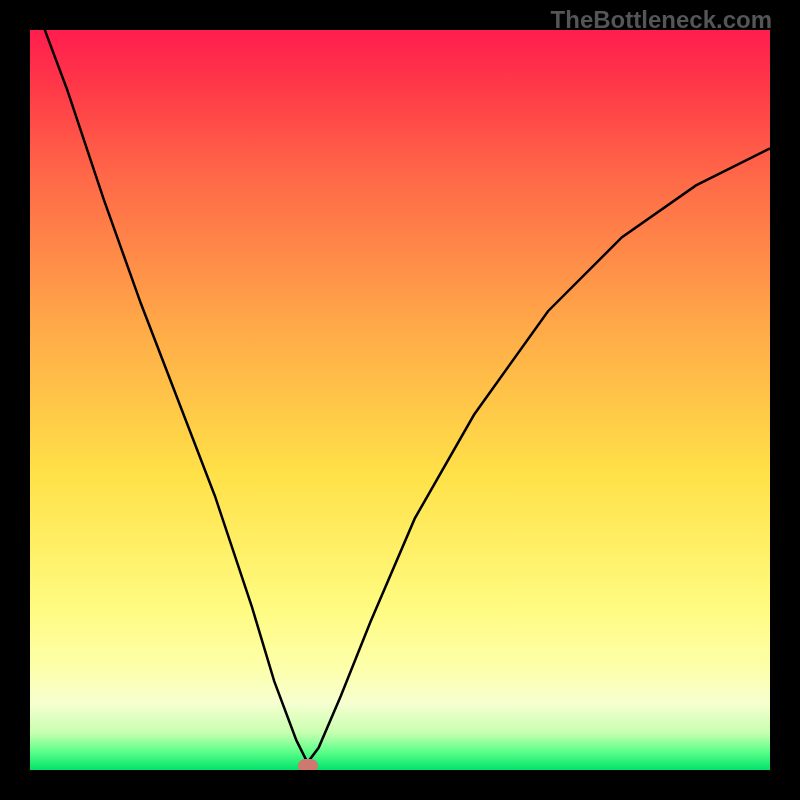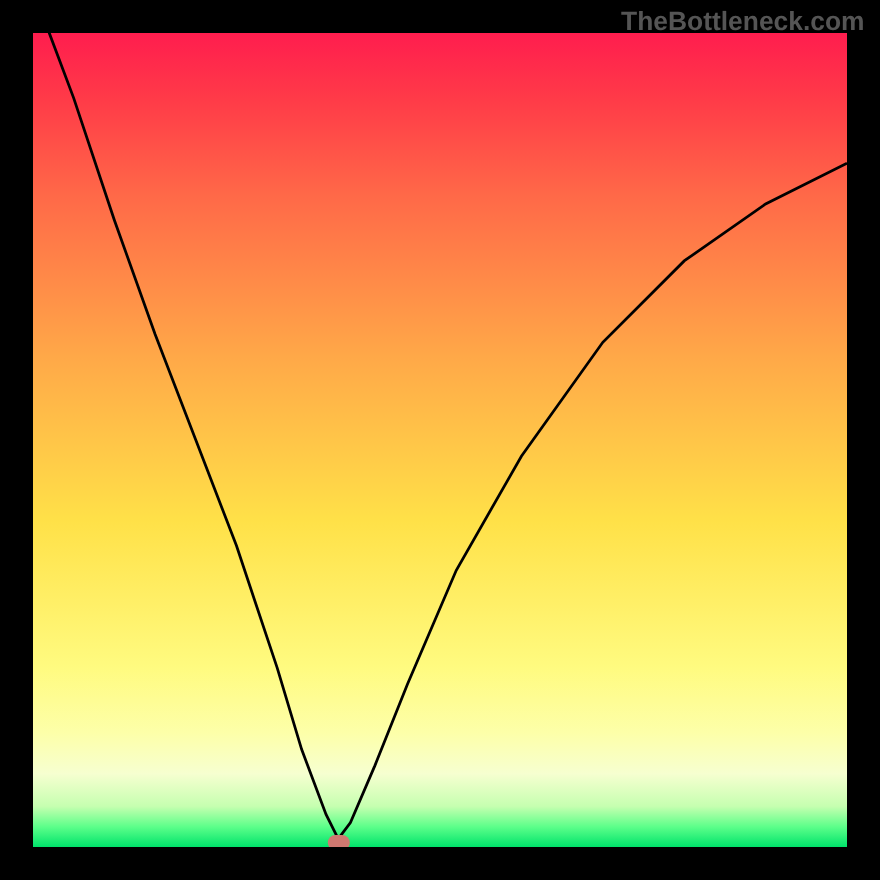--- a/index.html
+++ b/index.html
@@ -7,21 +7,21 @@
     padding: 0;
     width: 800px;
     height: 800px;
     background: #000;
     position: relative;
     font-family: Arial, sans-serif;
   }
   .watermark {
     position: absolute;
     top: 6px;
-    right: 14px;
+    right: 28px;
     font-size: 24px;
     font-weight: bold;
     color: #555;
     z-index: 10;
   }
   .plot-area {
     position: absolute;
     left: 30px;
     top: 30px;
     width: 740px;

